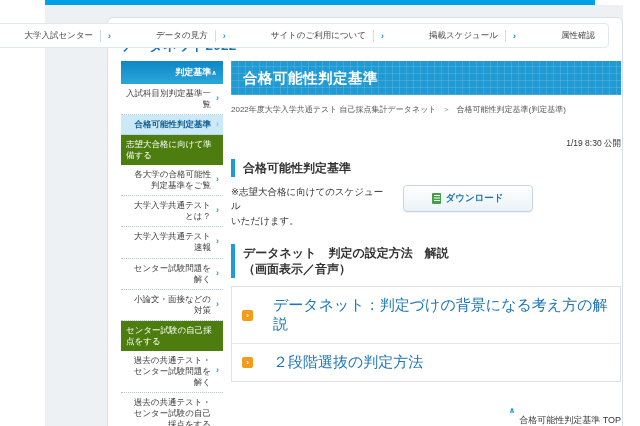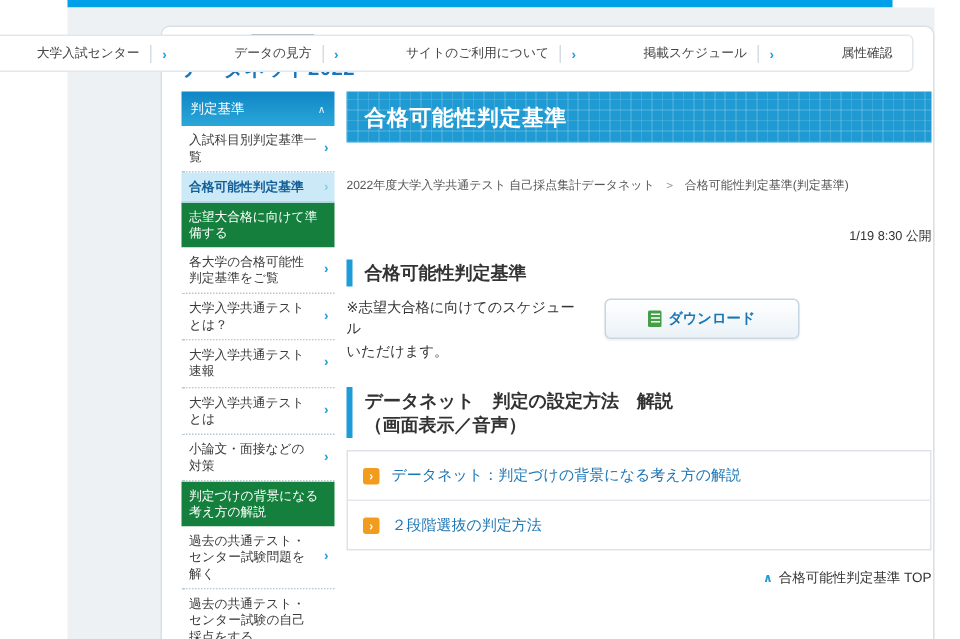--- a/index.html
+++ b/index.html
@@ -23,62 +23,62 @@
   
   .topnav { position:absolute; right:13px; top:5px; height:25px; display:flex; align-items:center;
             background:#fff; border:1px solid #e2e7ec; border-radius:4px; padding:0 6px; }
   .topnav-item { display:flex; align-items:center; gap:3px; padding:0 7px; cursor:pointer; white-space:nowrap; }
   .topnav-item + .topnav-item { border-left:1px solid #d5dde3; }
   .topnav-item .arrow { color:#1e9cd8; font-weight:bold; font-size:9px; }
   .topnav-item .lbl { color:#444; font-size:8.5px;margin-left:42px; }
 
   
   .sidebar { position:absolute; left:13px; top:43px; width:102px; }
-  .sb-header { background:linear-gradient(180deg,#0f86c6,#2ba7d8); color:#fff; font-weight:normal;
-               font-size:9px; padding:5px 6px; display:flex; justify-content:space-between; align-items:center; cursor:pointer; }
+  .sb-header { background:linear-gradient(180deg,#0f86c6,#2ba7d8); color:#fff; font-weight:bold;
+               font-size:9px; padding:5px 6px; display:flex; justify-content:flex-end; align-items:center; cursor:pointer; }
   .sb-header .up { font-size:7px; color:#dff2fb; }
   .sb-item { background:#fff; color:#3a3a3a; font-size:8.5px; line-height:1.3; padding:4px 12px 4px 5px;
-             border-bottom:1px dotted #b8c6d0; position:relative; cursor:pointer; }
+             border-bottom:1px dotted #b8c6d0; position:relative; cursor:pointer;text-align:right; }
   .sb-item .arrow { position:absolute; right:4px; top:50%; transform:translateY(-50%);
                     color:#1e9cd8; font-weight:bold; font-size:9px; }
   .sb-item.active { background:#cbe9f7; color:#135e96; font-weight:bold; border-bottom:1px solid #b8d7e8; }
   .sb-item.active .arrow { color:#8fc9e8; }
-  .sb-sub { background:#15803d; color:#fff; font-size:8.5px; line-height:1.3; padding:4px 5px; cursor:pointer; }
+  .sb-sub { background:#4d7c0f; color:#fff; font-size:8.5px; line-height:1.3; padding:4px 5px; cursor:pointer; }
 
   
   .main { position:absolute; left:123px; top:43px; width:390px; }
   .banner { height:34px; background:#1f9ad2; color:#fff; font-weight:bold; font-size:14.5px;
             display:flex; align-items:center; padding-left:12px; letter-spacing:.5px;
             background-image:
               repeating-linear-gradient(0deg, rgba(255,255,255,.13) 0 1px, transparent 1px 7px),
               repeating-linear-gradient(90deg, rgba(255,255,255,.13) 0 1px, transparent 1px 7px); }
-  .breadcrumb { margin-top:23px; font-size:8px; color:#555; display:flex; gap:6px; align-items:flex-start; }
+  .breadcrumb { margin-top:9px; font-size:8px; color:#555; display:flex; gap:6px; align-items:flex-start; }
   .breadcrumb .sep { color:#888; }
   .published { margin-top:23px; text-align:right; font-size:8.5px; color:#333; }
   .h2 { margin-top:9px; border-left:4px solid #1e9cd8; padding:1px 0 1px 8px; color:#333;
         font-size:12px; font-weight:bold; line-height:1.35; }
   .sec1-row { margin-top:8px; display:flex; align-items:flex-start; }
   .note { font-size:9.5px; color:#333; line-height:1.5; width:160px; }
   .dl-btn { width:130px; height:27px; margin-left:12px; border:1px solid #c3d6e2; border-radius:4px;
             background:linear-gradient(180deg,#ffffff,#eaf2f7); display:flex; align-items:center;
             justify-content:center; gap:4px; cursor:pointer; box-shadow:0 1px 1px rgba(0,0,0,.05); }
   .dl-btn .doc { width:9px; height:11px; background:#43a047; border-radius:1px; position:relative; }
   .dl-btn .doc:before { content:""; position:absolute; left:1.5px; top:2px; width:6px; height:1px;
             background:#fff; box-shadow:0 2.5px 0 #fff, 0 5px 0 #fff; }
   .dl-btn .lbl { color:#1d76b4; font-weight:bold; font-size:9.5px; }
   .sec2 { margin-top:16px; }
   .linkbox { margin-top:8px; border:1px solid #dfe3e8; background:#fff; }
   .linkrow { display:flex; align-items:center; gap:8px; padding:9px 10px; cursor:pointer; }
   .linkrow + .linkrow { border-top:1px solid #e4e8ec; }
   .sq { width:11px; height:11px; background:#f29b1d; border-radius:2px; color:#fff; font-weight:bold;
         font-size:8px; display:flex; align-items:center; justify-content:center; flex:0 0 auto; }
-  .linkrow .lbl { color:#1d76b4; font-size:10px; }
+  .linkrow .lbl { color:#1d76b4; font-size:15px;margin-left:12px; }
   .toplink { margin-top:12px; display:flex; justify-content:flex-end; align-items:center; gap:4px; cursor:pointer; }
   .toplink .up { color:#1e9cd8; font-size:8px; font-weight:bold; }
-  .toplink .lbl { color:#333; font-size:9px; }
+  .toplink .lbl { color:#333; font-size:9px;margin-top:20px; }
 </style>
 </head>
 <body>
 
 <div class="screen">
   <div class="topbar"></div>
   <div class="pagebg">
     <div class="card">
 
       <div class="logo-box">
@@ -135,29 +135,29 @@
         </div>
         <div class="sb-item">
           <span>大学入学共通テストとは？</span>
           <span class="arrow">›</span>
         </div>
         <div class="sb-item">
           <span>大学入学共通テスト速報</span>
           <span class="arrow">›</span>
         </div>
         <div class="sb-item">
-          <span>大学入学共通テストとは</span>
+          <span>センター試験問題を解く</span>
           <span class="arrow">›</span>
         </div>
         <div class="sb-item">
           <span>小論文・面接などの対策</span>
           <span class="arrow">›</span>
         </div>
         <div class="sb-sub">
-          <span>判定づけの背景になる考え方の解説</span>
+          <span>センター試験の自己採点をする</span>
         </div>
         <div class="sb-item">
           <span>過去の共通テスト・センター試験問題を解く</span>
           <span class="arrow">›</span>
         </div>
         <div class="sb-item">
           <span>過去の共通テスト・センター試験の自己採点をする</span>
           
         </div>
 

